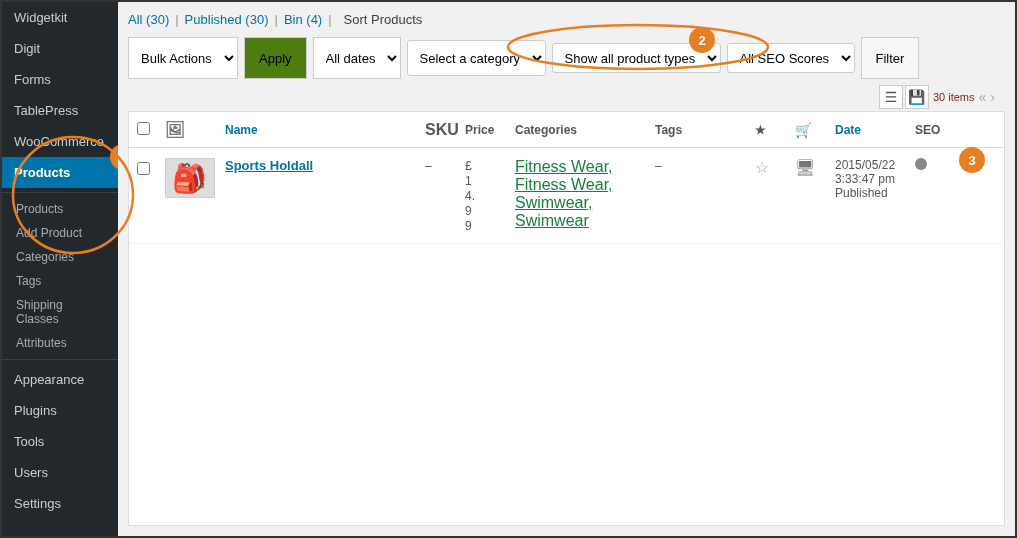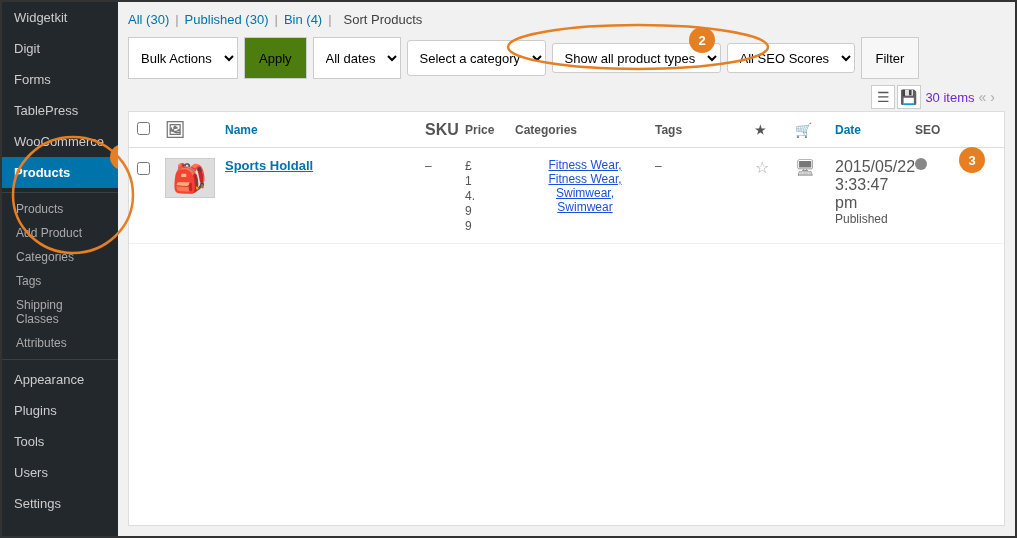--- a/index.html
+++ b/index.html
@@ -42,35 +42,35 @@
       height: 42px; font-size: 13px; border: 1px solid #ccc;
       background: #fff; border-radius: 0; padding: 0 8px; cursor: pointer;
     }
     .filter-row button.apply { background: #4d7c0f; border: 1px solid #ccc; padding: 0 14px; }
     .filter-row button.filter-btn { background: #f7f7f7; border: 1px solid #ccc; padding: 4px 14px; text-align: center; }
 
     
     .items-row { display: flex; align-items: center; justify-content: flex-end; padding: 2px 10px; font-size: 13px; color: #555; gap: 4px; position: relative; }
     .view-icons { display: flex; gap: 2px; }
     .view-icon { width: 24px; height: 24px; border: 1px solid #ccc; background: #fff; display: flex; align-items: center; justify-content: center; cursor: pointer; font-size: 14px; }
-    .items-count { color: #6d28d9; font-size: 13px; }
+    .items-count { color: #7f1d1d; font-size: 11px; }
     .nav-arrow { background: none; border: none; cursor: pointer; font-size: 14px; color: #aaa; }
 
     
     .table-area { background: #fff; margin: 0 10px 10px 10px; border: 1px solid #ddd; flex: 1; overflow: hidden; }
     .table-header { display: grid; grid-template-columns: 28px 60px 200px 40px 50px 140px 100px 40px 40px 80px 50px; align-items: center; padding: 8px 8px; border-bottom: 1px solid #ddd; background: #fff; }
     .table-header span { font-size: 12px; color: #555; font-weight: 600; }
     .col-header-link { color: #0073aa; text-decoration: none; font-size: 12px; font-weight: 600; }
     .star-icon { color: #555; font-size: 14px; }
 
     .table-row-item { display: grid; grid-template-columns: 28px 60px 200px 40px 50px 140px 100px 40px 40px 80px 50px; align-items: start; padding: 10px 8px; border-bottom: 1px solid #f0f0f0; background: #fff; }
     .product-img { width: 50px; height: 40px; background: #ddd; display: flex; align-items: center; justify-content: center; overflow: hidden; border: 1px solid #ccc; }
     .product-name { color: #0073aa; font-weight: 600; font-size: 13px; cursor: pointer; }
-    .cat-link { color: #1d4ed8; font-size: 12px; cursor: pointer; display: block; text-align: center; }
-    .date-text { font-size: 16px; color: #555; }
+    .cat-link { color: #15803d; font-size: 16px; cursor: pointer; display: block; }
+    .date-text { font-size: 12px; color: #555; }
     .published-text { font-size: 12px; color: #555; }
     .seo-dot { width: 12px; height: 12px; border-radius: 50%; background: #888; display: inline-block; }
   </style>
 </head>
 <body>
 
 <div class="wrapper">
 
   <div class="sidebar">
     <div style="position:relative;">

